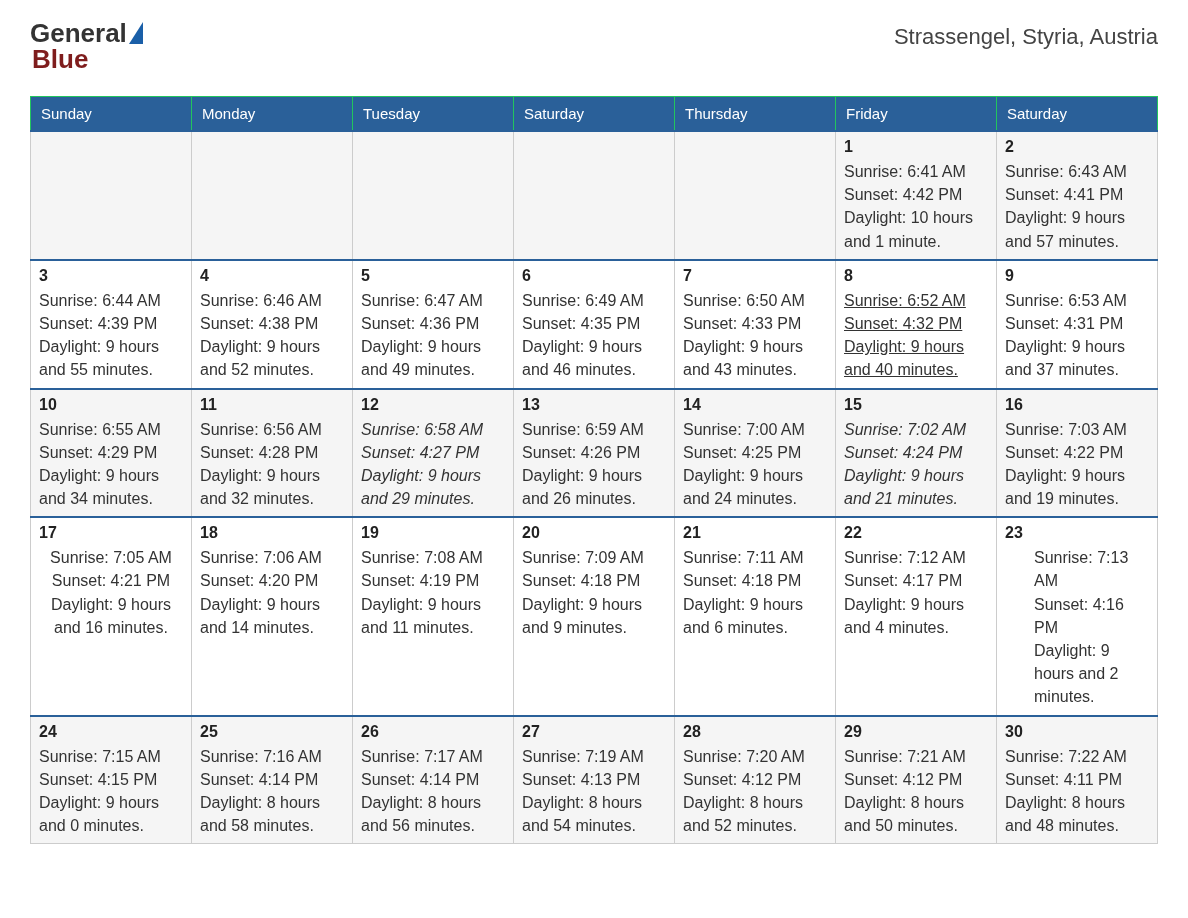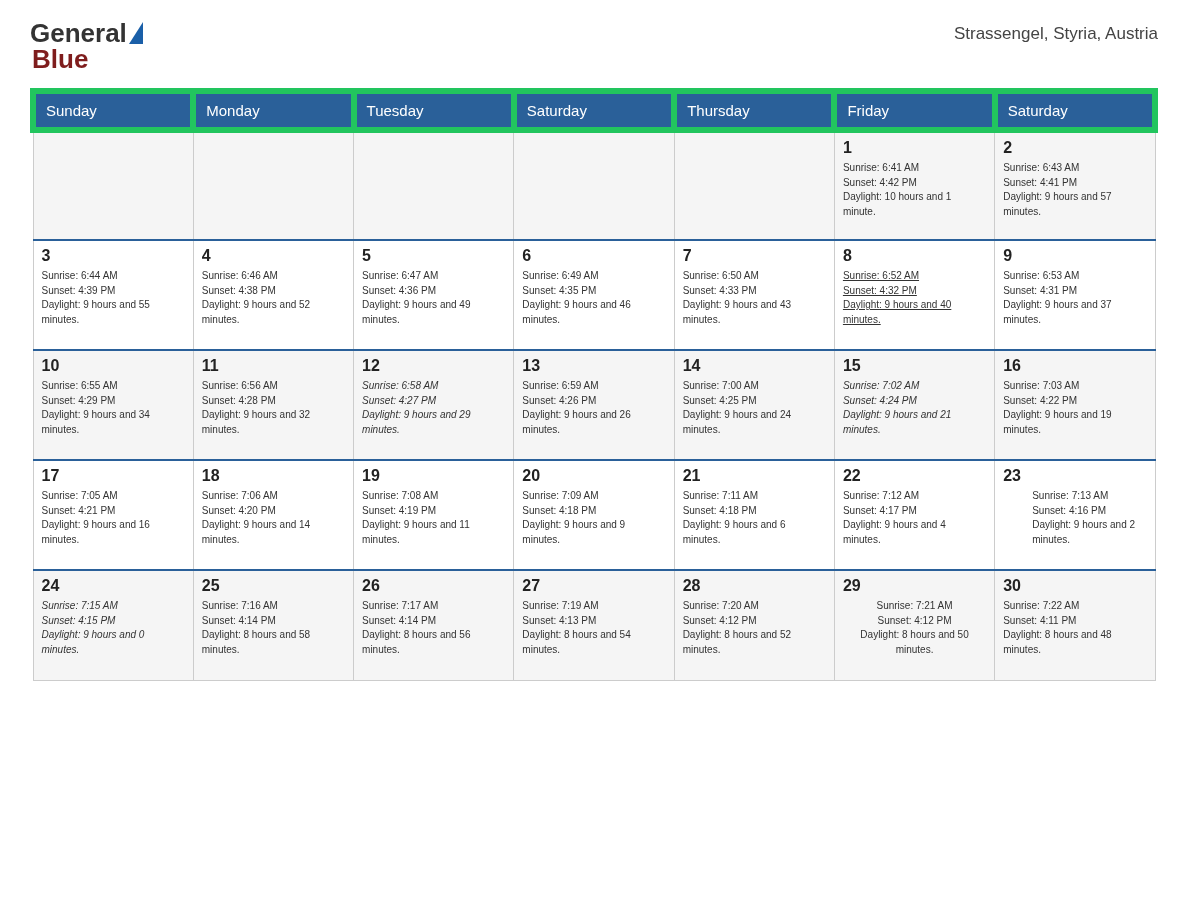--- a/index.html
+++ b/index.html
@@ -7,21 +7,21 @@
       font-family: Arial, sans-serif;
       background: #fff;
       padding: 20px 30px;
       width: 1188px;
       min-height: 918px;
     }
     .header {
       display: flex;
       justify-content: space-between;
       align-items: flex-start;
-      margin-bottom: 16px;
+      margin-bottom: 24px;
     }
     .logo-text-general {
       font-size: 26px;
       font-weight: bold;
       color: #333;
       line-height: 1;
     }
     .logo-text-blue {
       font-size: 26px;
       font-weight: bold;
@@ -52,54 +52,54 @@
     .title-section {
       text-align: right;
     }
     .month-title {
       font-size: 48px;
       font-weight: normal;
       color: #222;
       line-height: 1.1;
     }
     .location {
-      font-size: 17px;
+      font-size: 22px;
       color: #444;
       margin-top: 4px;
     }
     .calendar {
       width: 100%;
       border-collapse: collapse;
       border: 1px solid #999;
     }
     .calendar th {
       background-color: #2a6099;
       color: #fff;
       text-align: left;
       padding: 8px 10px;
       font-size: 15px;
       font-weight: normal;
-      border: 6px solid #22c55e;
+      border: 1px solid #22c55e;
     }
     .calendar td {
       vertical-align: top;
       padding: 6px 8px;
       border: 1px solid #ccc;
       width: calc(100% / 7);
       height: 110px;
     }
     .day-num {
       font-size: 16px;
       font-weight: bold;
       color: #222;
       display: block;
       margin-bottom: 4px;
     }
     .day-info {
-      font-size: 10px;
+      font-size: 16px;
       color: #333;
       line-height: 1.45;
     }
     .empty-cell {
       background: #f9f9f9;
     }
     tr:nth-child(odd) td {
       background-color: #f5f5f5;
     }
     tr:nth-child(even) td {
@@ -243,21 +243,21 @@
         <td>
           <span class="day-num">16</span>
           <div class="day-info" style="white-space: pre-line;">Sunrise: 7:03 AM
 Sunset: 4:22 PM
 Daylight: 9 hours and 19 minutes.</div>
         </td>
       </tr>
       <tr class="week-row">
         <td>
           <span class="day-num">17</span>
-          <div class="day-info" style="white-space: pre-line;">Sunrise: 7:05 AM
+          <div class="day-info" style="white-space: pre-line; text-align: center;">Sunrise: 7:05 AM
 Sunset: 4:21 PM
 Daylight: 9 hours and 16 minutes.</div>
         </td>
         <td>
           <span class="day-num">18</span>
           <div class="day-info" style="white-space: pre-line;">Sunrise: 7:06 AM
 Sunset: 4:20 PM
 Daylight: 9 hours and 14 minutes.</div>
         </td>
         <td>
@@ -287,21 +287,21 @@
         <td>
           <span class="day-num">23</span>
           <div class="day-info" style="white-space: pre-line; margin-left: 29px;">Sunrise: 7:13 AM
 Sunset: 4:16 PM
 Daylight: 9 hours and 2 minutes.</div>
         </td>
       </tr>
       <tr class="week-row">
         <td>
           <span class="day-num">24</span>
-          <div class="day-info" style="white-space: pre-line; font-style: italic;">Sunrise: 7:15 AM
+          <div class="day-info" style="white-space: pre-line;">Sunrise: 7:15 AM
 Sunset: 4:15 PM
 Daylight: 9 hours and 0 minutes.</div>
         </td>
         <td>
           <span class="day-num">25</span>
           <div class="day-info" style="white-space: pre-line;">Sunrise: 7:16 AM
 Sunset: 4:14 PM
 Daylight: 8 hours and 58 minutes.</div>
         </td>
         <td>
@@ -317,21 +317,21 @@
 Daylight: 8 hours and 54 minutes.</div>
         </td>
         <td>
           <span class="day-num">28</span>
           <div class="day-info" style="white-space: pre-line;">Sunrise: 7:20 AM
 Sunset: 4:12 PM
 Daylight: 8 hours and 52 minutes.</div>
         </td>
         <td>
           <span class="day-num">29</span>
-          <div class="day-info" style="white-space: pre-line; text-align: center;">Sunrise: 7:21 AM
+          <div class="day-info" style="white-space: pre-line;">Sunrise: 7:21 AM
 Sunset: 4:12 PM
 Daylight: 8 hours and 50 minutes.</div>
         </td>
         <td>
           <span class="day-num">30</span>
           <div class="day-info" style="white-space: pre-line;">Sunrise: 7:22 AM
 Sunset: 4:11 PM
 Daylight: 8 hours and 48 minutes.</div>
         </td>
       </tr>

